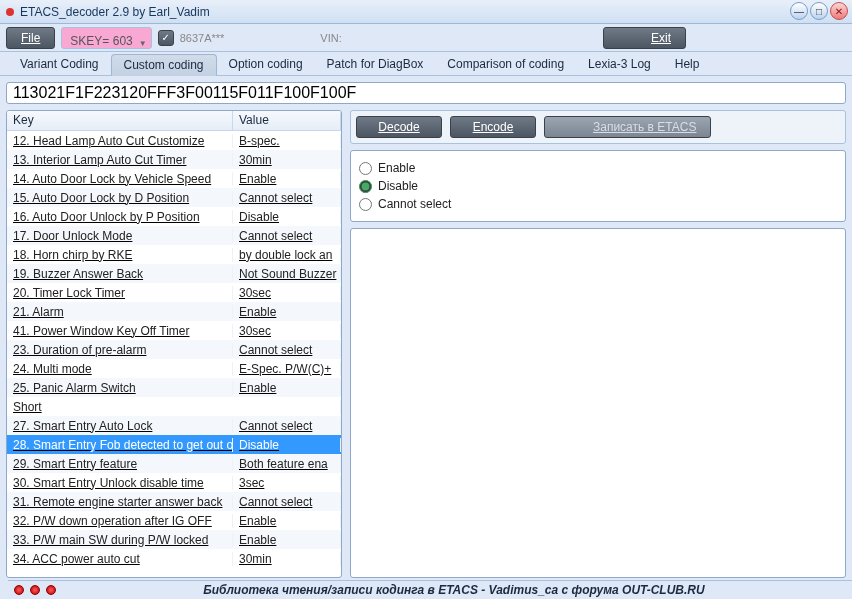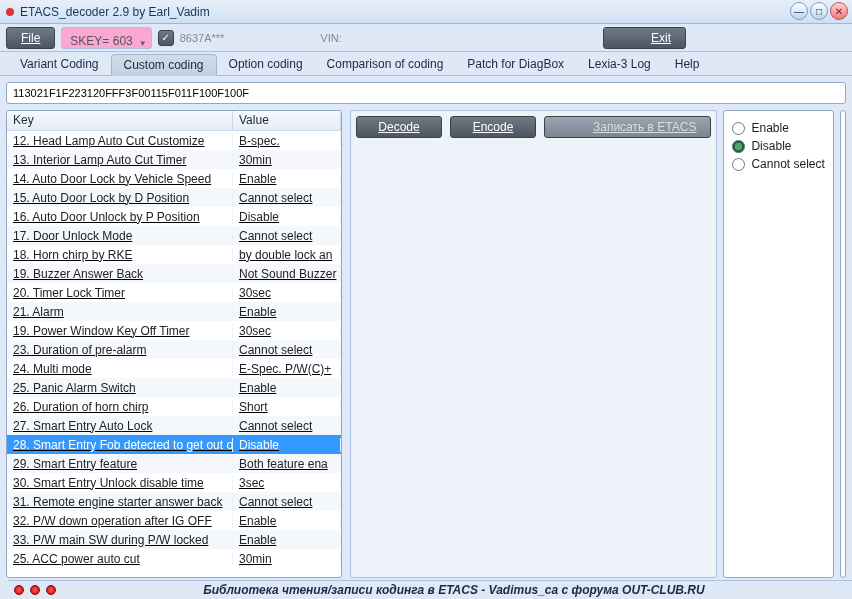--- a/index.html
+++ b/index.html
@@ -20,37 +20,37 @@
 .chk { width: 16px; height: 16px; background: linear-gradient(#6f7a86,#4c5662); border: 1px solid #3a4149; border-radius: 3px; color: #fff; display: flex; align-items: center; justify-content: center; font-size: 10px; cursor: pointer; }
 .static-label { color: #888; font-size: 11px; }
 .toolbar .spacer { flex: 1; }
 .toolbar .exit { min-width: 78px; margin-right: 160px; padding-left: 47px; }
 
 .tabbar { height: 24px; background: #dfe8f6; display: flex; align-items: flex-end; padding: 0 8px; gap: 0; border-bottom: 1px solid #a9c0de; }
 .tab { height: 22px; padding: 0 12px; display: flex; align-items: center; color: #1a2a40; cursor: pointer; border-top-left-radius: 4px; border-top-right-radius: 4px; }
 .tab.active { background: linear-gradient(#d2dce9,#c3d1e3); border: 1px solid #9fb7d4; border-bottom: 1px solid #c3d1e3; position: relative; top: 1px; }
 
 .content { height: 504px; padding: 6px; }
-.infield { width: 100%; height: 22px; border: 1px solid #8fa8c8; border-radius: 3px; padding: 0 6px; background: #fff; margin-bottom: 6px; font-size: 11px; }
+.infield { width: 100%; height: 22px; border: 1px solid #8fa8c8; border-radius: 3px; padding: 0 6px; background: #fff; margin-bottom: 6px; font-size: 16px; }
 
 .split { display: flex; gap: 8px; height: 468px; }
 .left { width: 336px; border: 1px solid #8fa8c8; border-radius: 3px; background: #fff; display: flex; flex-direction: column; overflow: hidden; }
 .grid-head { display: flex; background: linear-gradient(#f6f9fd,#e5edf7); border-bottom: 1px solid #c9d7ea; height: 20px; }
 .grid-head div { padding: 2px 6px; color: #1a2a40; border-right: 1px solid #c9d7ea; }
 .col-key { width: 226px; }
 .col-val { flex: 1; }
 .grid-body { flex: 1; overflow-y: scroll; overflow-x: hidden; }
 .row { display: flex; height: 19px; align-items: center; cursor: pointer; text-decoration: underline; }
 .row:nth-child(odd) { background: #fff; }
 .row:nth-child(even) { background: #f4f7fb; }
 .row .cell { padding: 0 6px; overflow: hidden; white-space: nowrap; text-overflow: clip; border-right: 1px solid #eef2f8; color: #222; }
 .row.selected { background: #3399ff !important; }
 .row.selected .cell { color: #fff; }
 
-.right { flex: 1; display: flex; flex-direction: row; gap: 6px; border-radius: 12px; }
+.right { flex: 1; display: flex; flex-direction: column; gap: 6px; border-radius: 12px; }
 .btnrow { display: flex; gap: 8px; background: #eef3fa; border: 1px solid #a9c0de; border-radius: 3px; padding: 5px; }
 .btnrow .btn { min-width: 86px; }
 .radio-panel { background: #fff; border: 1px solid #8fa8c8; border-radius: 3px; padding: 8px; }
 .radio-panel label { display: flex; align-items: center; gap: 6px; height: 18px; color: #222; cursor: pointer; }
 .radio-panel input { accent-color: #4a6; }
 .big-blank { flex: 1; background: #fff; border: 1px solid #8fa8c8; border-radius: 3px; }
 
 .statusbar { position: absolute; bottom: 0; left: 8px; right: 0; height: 19px; background: #dfe8f6; border-top: 1px solid #a9c0de; display: flex; align-items: center; padding: 0 6px; }
 .statusbar .led { width: 10px; height: 10px; border-radius: 50%; background: radial-gradient(#ff5a5a,#b80000); margin-right: 6px; border: 1px solid #800; }
 .statusbar .msg { flex: 1; text-align: center; color: #1a2a40; font-weight: bold; font-style: italic; }
@@ -83,22 +83,22 @@
   <div class="static-label">8637A***</div>
   <div class="static-label" style="margin-left:90px">VIN:</div>
   <div class="spacer"></div>
   <button class="btn exit">Exit</button>
 </div>
 
 <div class="tabbar" id="tabbar">
     <div class="tab">Variant Coding</div>
     <div class="tab active">Custom coding</div>
     <div class="tab">Option coding</div>
+    <div class="tab">Patch for DiagBox</div>
     <div class="tab">Comparison of coding</div>
-    <div class="tab">Patch for DiagBox</div>
     <div class="tab">Lexia-3 Log</div>
     <div class="tab">Help</div>
   </div>
 
 <div class="content">
   <input class="infield" value="113021F1F223120FFF3F00115F011F100F100F" style="">
   <div class="split">
     <div class="left">
       <div class="grid-head">
         <div class="col-key">Key</div>
@@ -139,37 +139,36 @@
           </div>
           <div class="row">
             <div class="cell col-key">20. Timer Lock Timer</div>
             <div class="cell col-val">30sec</div>
           </div>
           <div class="row">
             <div class="cell col-key">21. Alarm</div>
             <div class="cell col-val">Enable</div>
           </div>
           <div class="row">
-            <div class="cell col-key">19. Power Window Key Off Timer</div>
+            <div class="cell col-key">41. Power Window Key Off Timer</div>
             <div class="cell col-val">30sec</div>
           </div>
           <div class="row">
             <div class="cell col-key">23. Duration of pre-alarm</div>
             <div class="cell col-val">Cannot select</div>
           </div>
           <div class="row">
             <div class="cell col-key">24. Multi mode</div>
             <div class="cell col-val">E-Spec. P/W(C)+</div>
           </div>
           <div class="row">
             <div class="cell col-key">25. Panic Alarm Switch</div>
             <div class="cell col-val">Enable</div>
           </div>
           <div class="row">
-            <div class="cell col-key">26. Duration of horn chirp</div>
             <div class="cell col-val">Short</div>
           </div>
           <div class="row">
             <div class="cell col-key">27. Smart Entry Auto Lock</div>
             <div class="cell col-val">Cannot select</div>
           </div>
           <div class="row selected">
             <div class="cell col-key">28. Smart Entry Fob detected to get out of car</div>
             <div class="cell col-val">Disable</div>
           </div>
@@ -187,21 +186,21 @@
           </div>
           <div class="row">
             <div class="cell col-key">32. P/W down operation after IG OFF</div>
             <div class="cell col-val">Enable</div>
           </div>
           <div class="row">
             <div class="cell col-key">33. P/W main SW during P/W locked</div>
             <div class="cell col-val">Enable</div>
           </div>
           <div class="row">
-            <div class="cell col-key">25. ACC power auto cut</div>
+            <div class="cell col-key">34. ACC power auto cut</div>
             <div class="cell col-val">30min</div>
           </div>
         </div>
     </div>
     <div class="right">
       <div class="btnrow">
         <button class="btn">Decode</button>
         <button class="btn">Encode</button>
         <button class="btn disabled">Записать в ETACS</button>
       </div>

